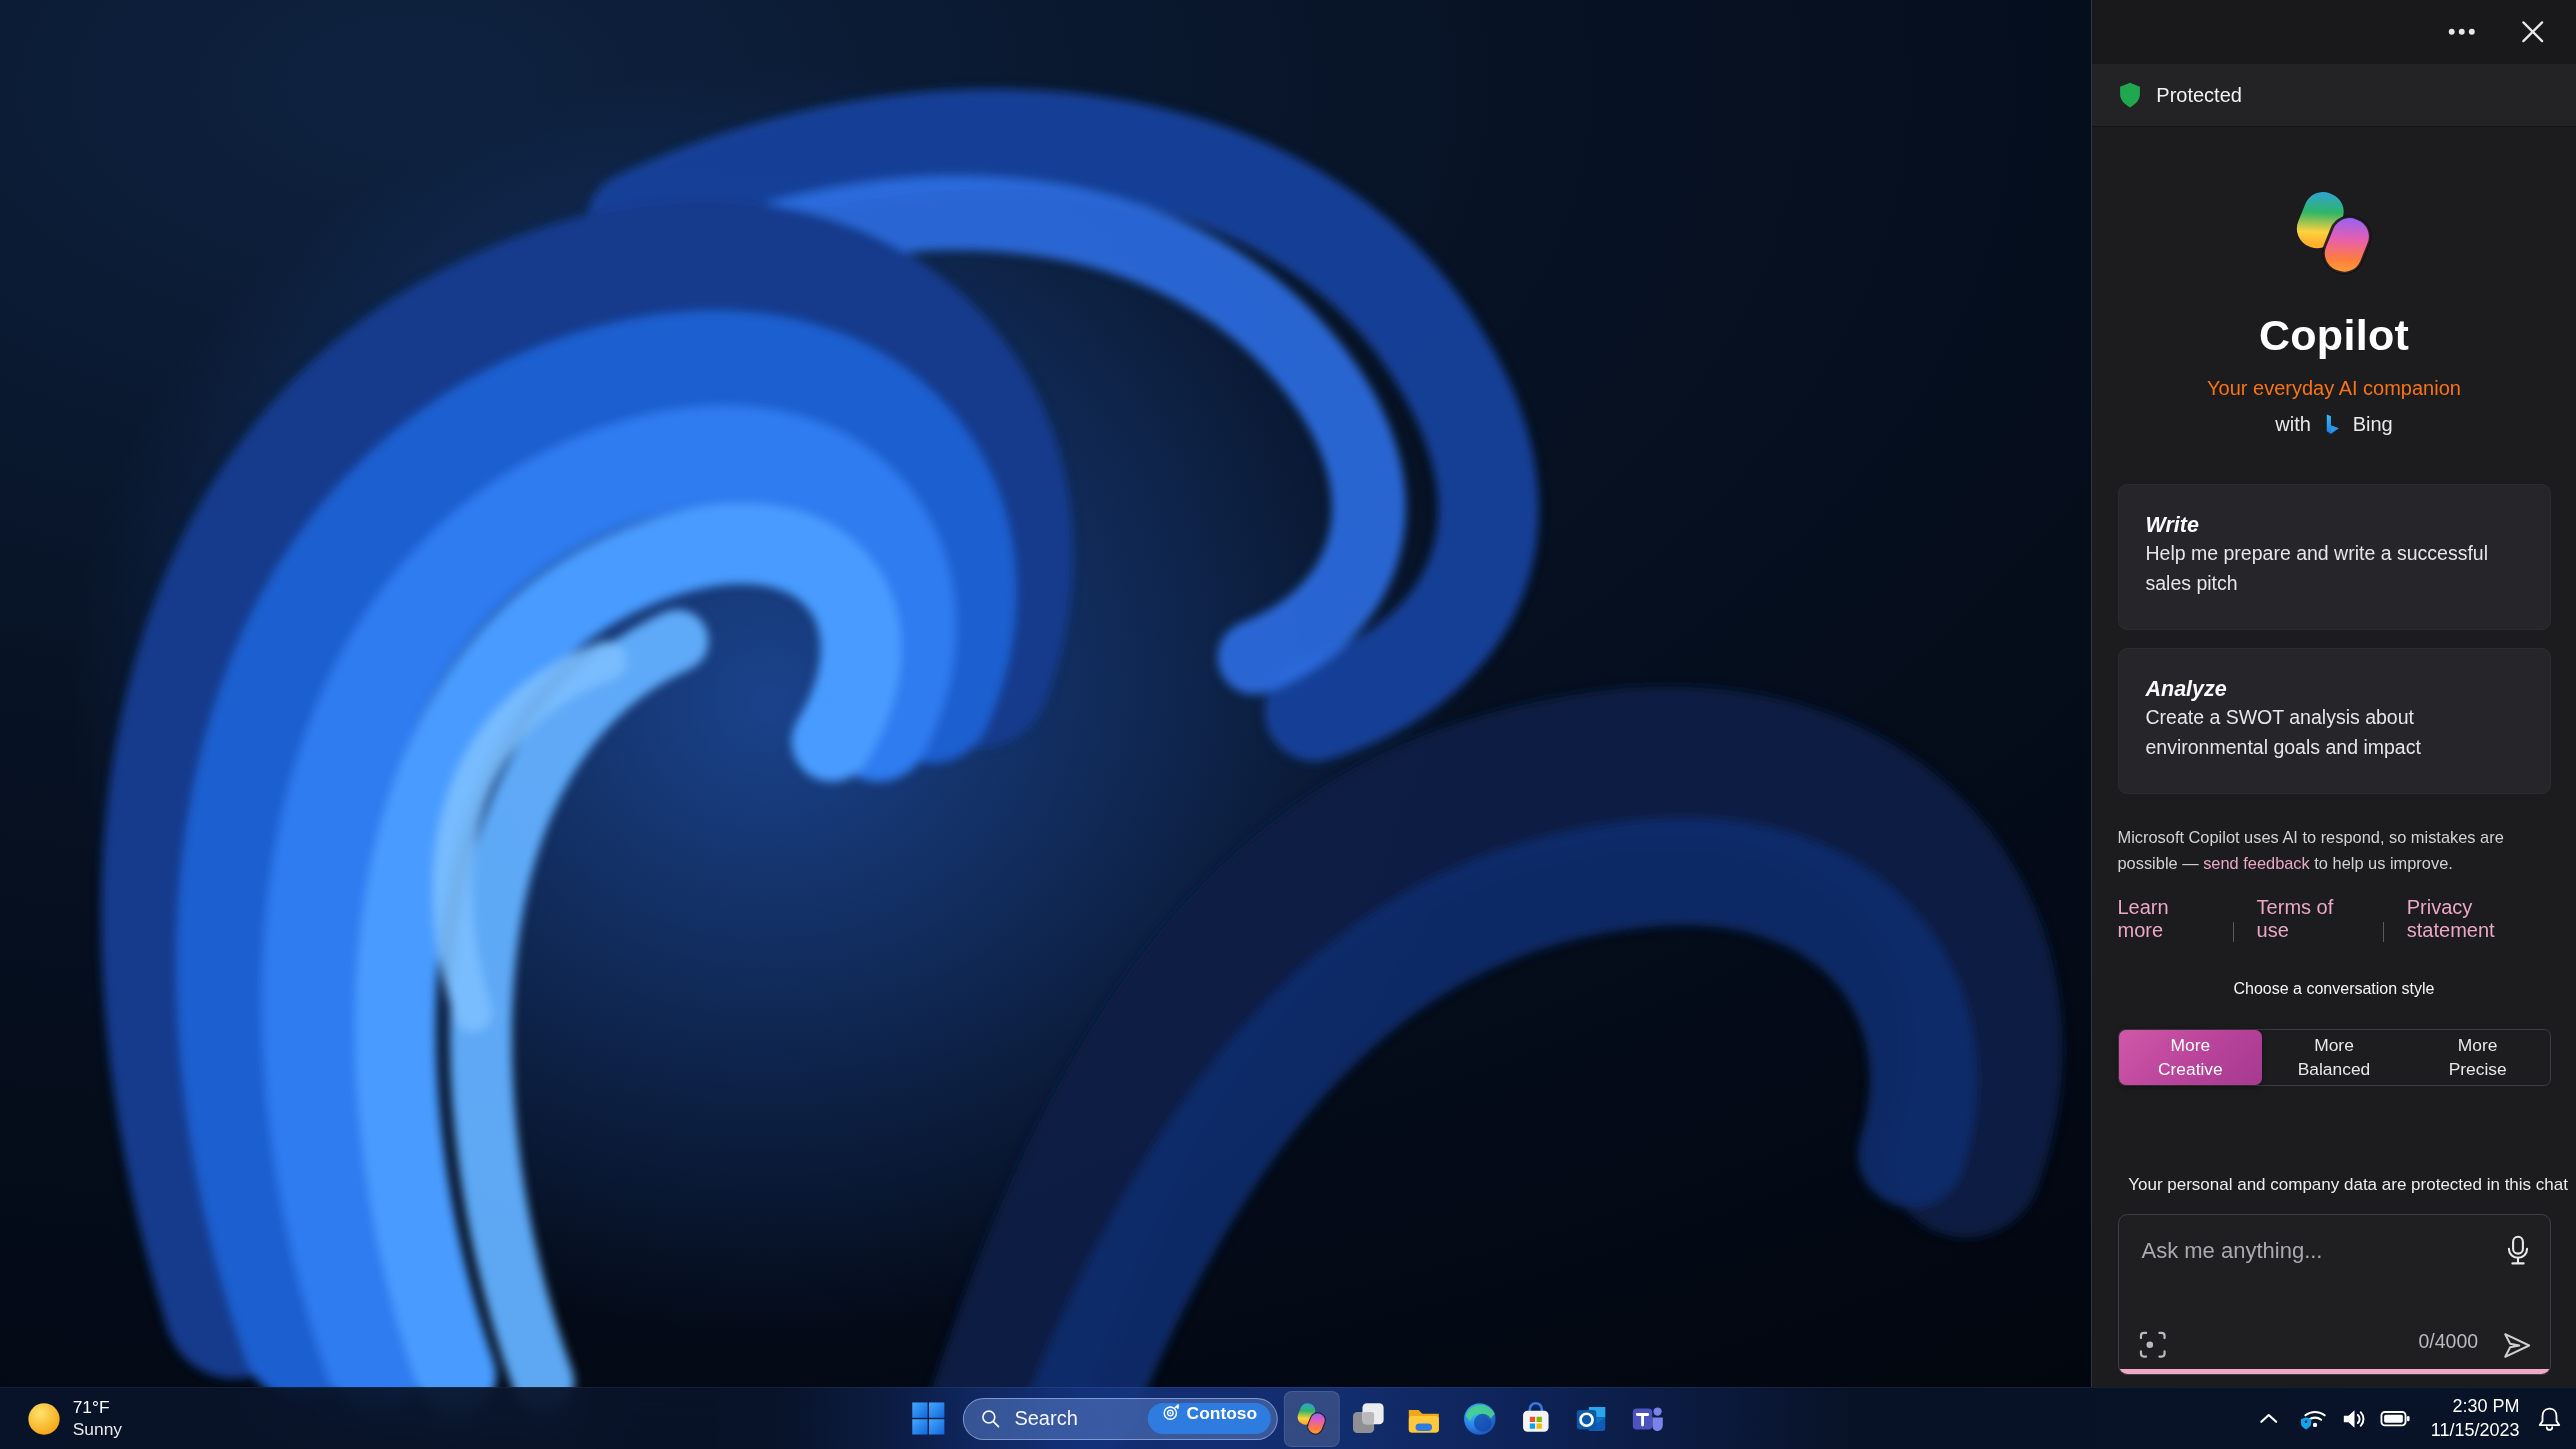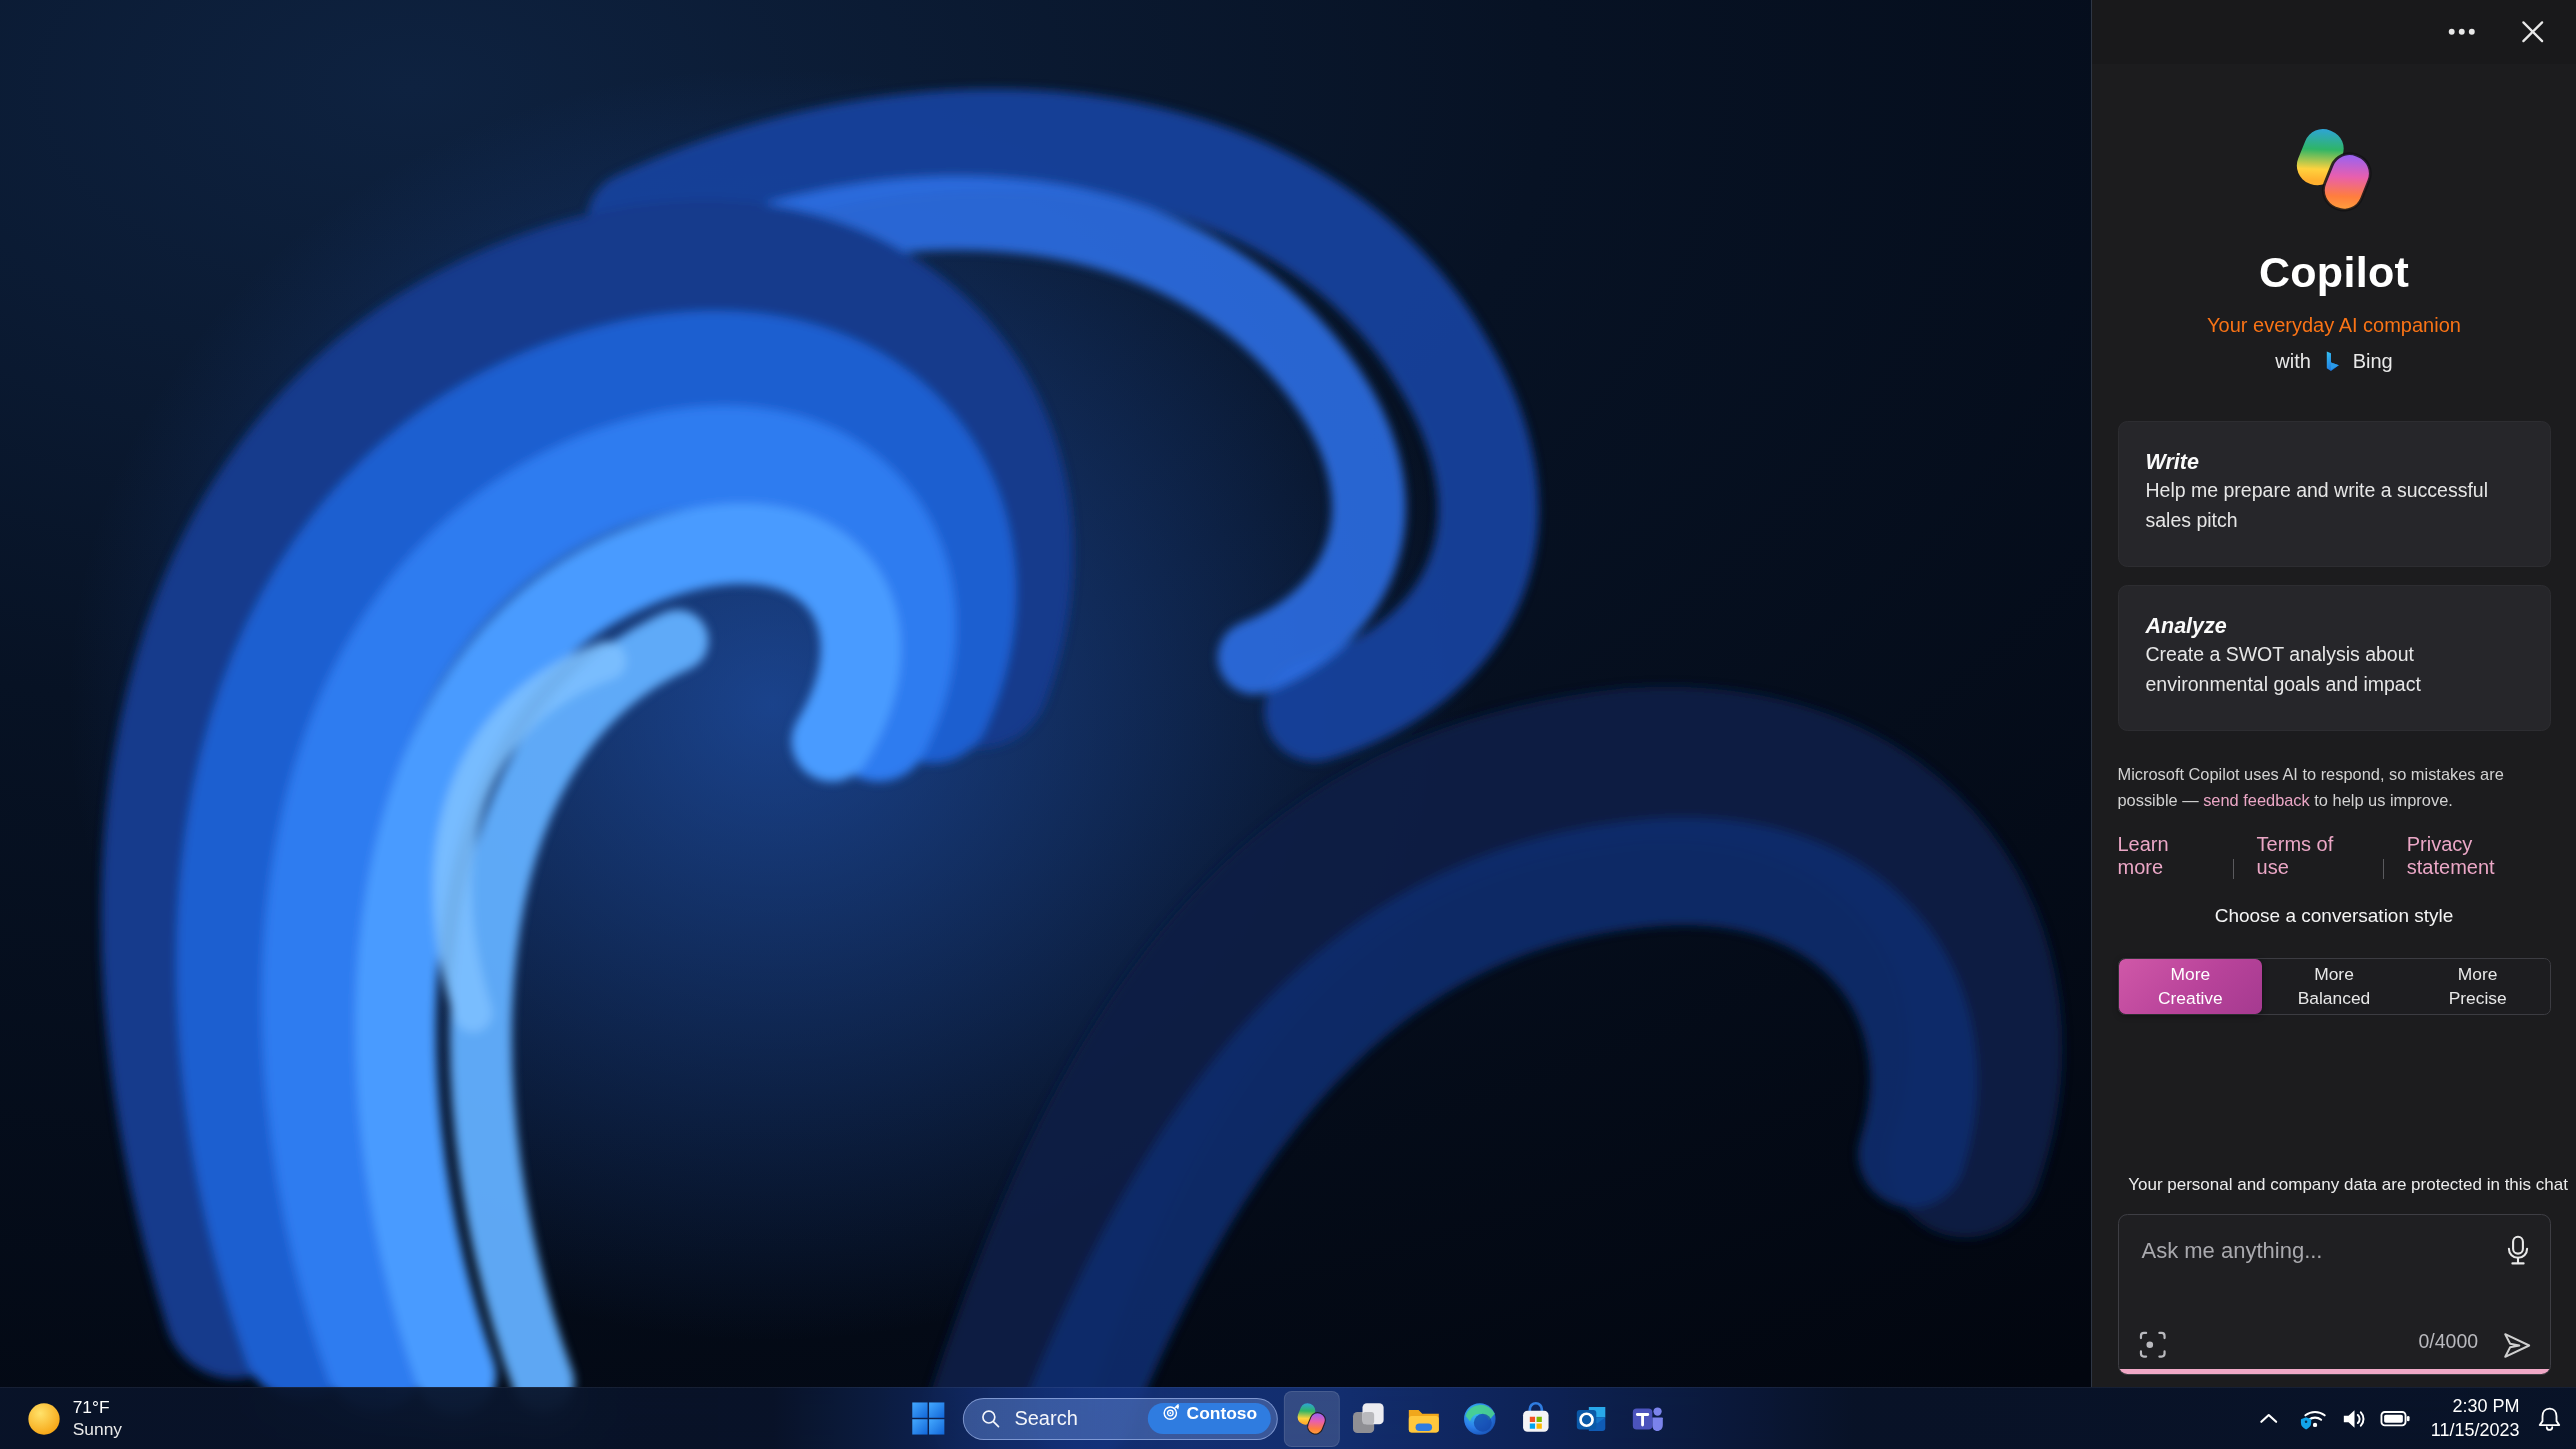--- a/index.html
+++ b/index.html
@@ -46,21 +46,21 @@
   .suggestion-card + .suggestion-card { margin-top: 18px; }
   .card-title { font-size: 21.5px; font-weight: bold; color: #fafafa; font-style: italic; }
   .card-body { font-size: 19.5px; line-height: 1.55; color: #e6e6e6; }
 
   .disclaimer { width: 100%; margin-top: 29.5px; font-size: 16.4px; line-height: 1.6; color: #d2d2d2; }
   .link-pink { color: #eba7c6; cursor: pointer; text-decoration: none; }
   .footer-links { width: 100%; margin-top: 20px; display: flex; align-items: flex-end; font-size: 20px; }
   .footer-links .flink { color: #eba7c6; cursor: pointer; }
   .footer-links .sep { width: 0.7px; height: 20px; background: #5a5a5e; margin: 0 23px; }
 
-  .style-heading { margin-top: 26px; font-size: 19px; color: #f5f5f5; text-align: center; }
+  .style-heading { margin-top: 38px; font-size: 16px; color: #f5f5f5; text-align: center; }
   .style-toggle {
     margin-top: 31px; width: 100%; height: 57px; display: flex;
     background: #1d1d20; border: 0.7px solid #3c3c42; border-radius: 6.7px;
   }
   .style-option {
     flex: 1; display: flex; flex-direction: column; align-items: center; justify-content: center;
     font-size: 17.4px; line-height: 1.35; color: #e8e8e8; cursor: pointer; border-radius: 6.7px;
     background: transparent; border: none;
   }
   .style-option.selected {
@@ -213,20 +213,26 @@
             <circle cx="37" cy="7" r="4.4" fill="#e8e8e8"></circle>
         </svg>
       </button>
       <button class="icon-btn">
         <svg width="25.5" height="25.5" viewBox="0 0 38 38">
           <path d="M5 5 L33 33 M33 5 L5 33" stroke="#e8e8e8" stroke-width="3.4" stroke-linecap="round"></path>
         </svg>
       </button>
     </div>
 
+    <div class="protected-row">
+      <svg width="24" height="27" viewBox="0 0 34 38">
+        <path d="M17 1 L31 6.5 V17 c0 9 -6.5 14.5 -14 19 C9.5 31.5 3 26 3 17 V6.5 Z" fill="#1fa84f"></path>
+      </svg>
+      <span class="protected-label">Protected</span>
+    </div>
 
     <div class="panel-body">
 
       <div class="logo-wrap">
         <svg viewBox="0 0 100 100" width="95" height="95">
             <use href="#cp-logo"></use>
           </svg>
       </div>
 
       <h1 class="copilot-title">Copilot</h1>

